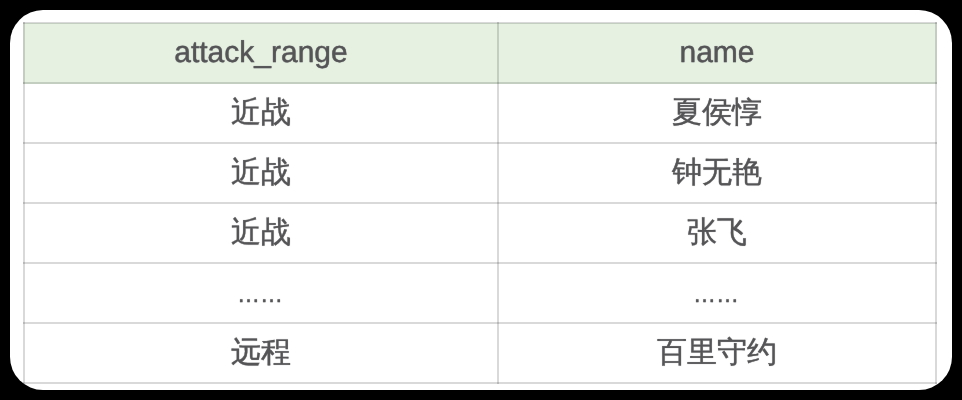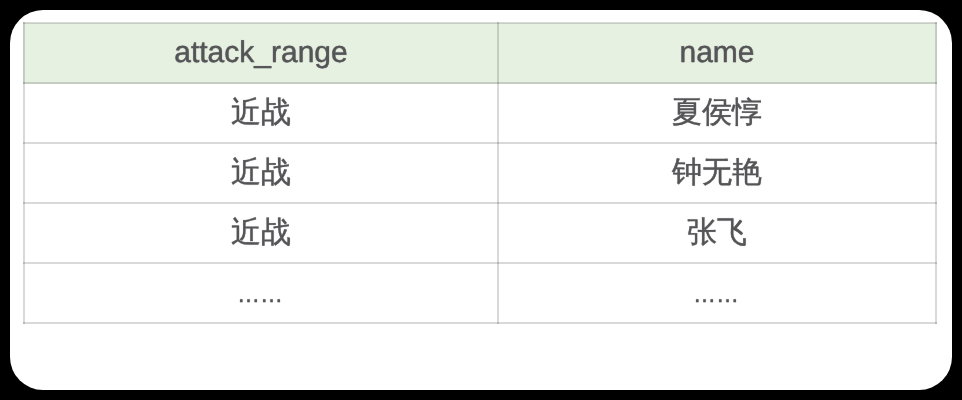--- a/index.html
+++ b/index.html
@@ -99,15 +99,19 @@
         <td><span class="cell-text">钟无艳</span></td>
       </tr>
       <tr>
         <td><span class="cell-text">近战</span></td>
         <td><span class="cell-text">张飞</span></td>
       </tr>
       <tr>
         <td class="ellipsis"><span class="cell-text">……</span></td>
         <td class="ellipsis"><span class="cell-text">……</span></td>
       </tr>
+      <tr>
+        <td><span class="cell-text">远程</span></td>
+        <td><span class="cell-text">百里守约</span></td>
+      </tr>
     </tbody>
   </table>
 </div>
 
 </body></html>

